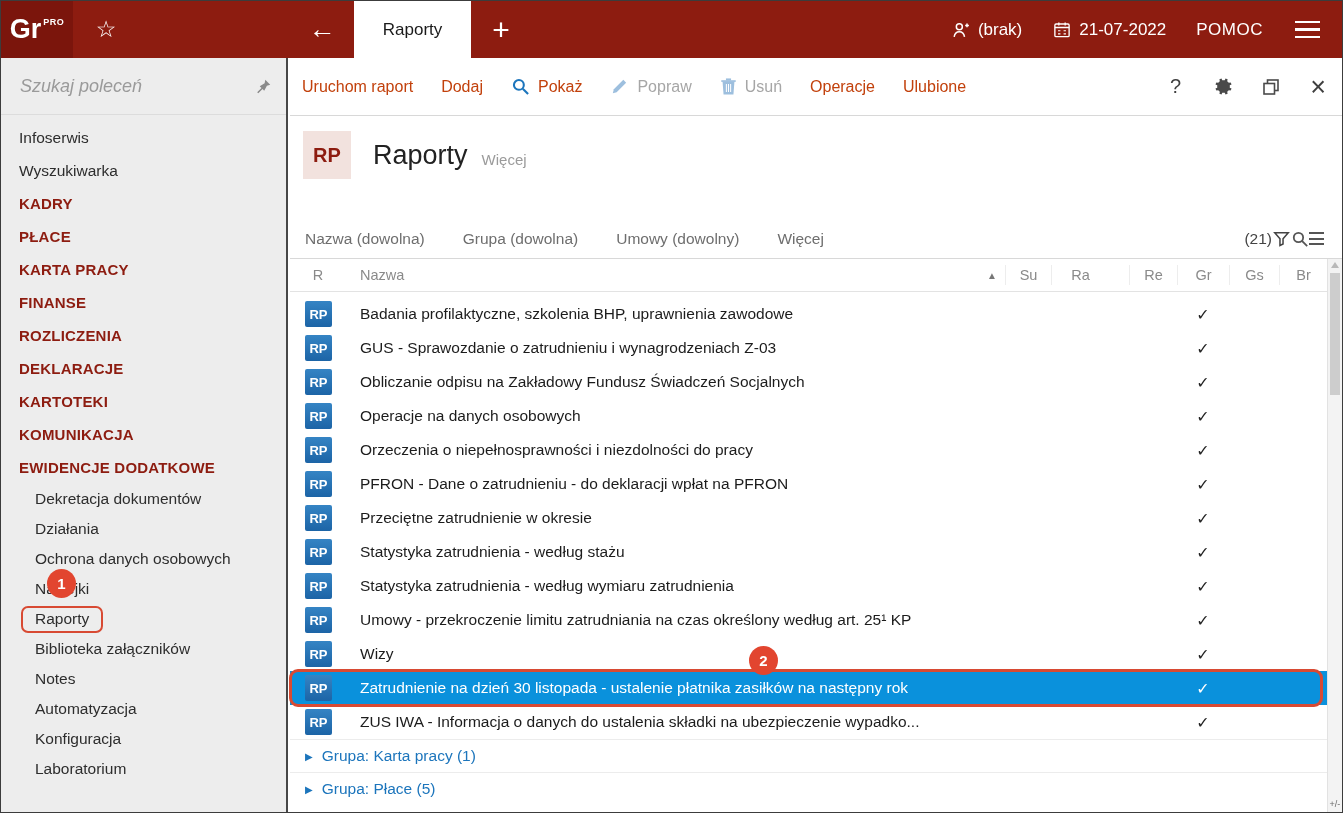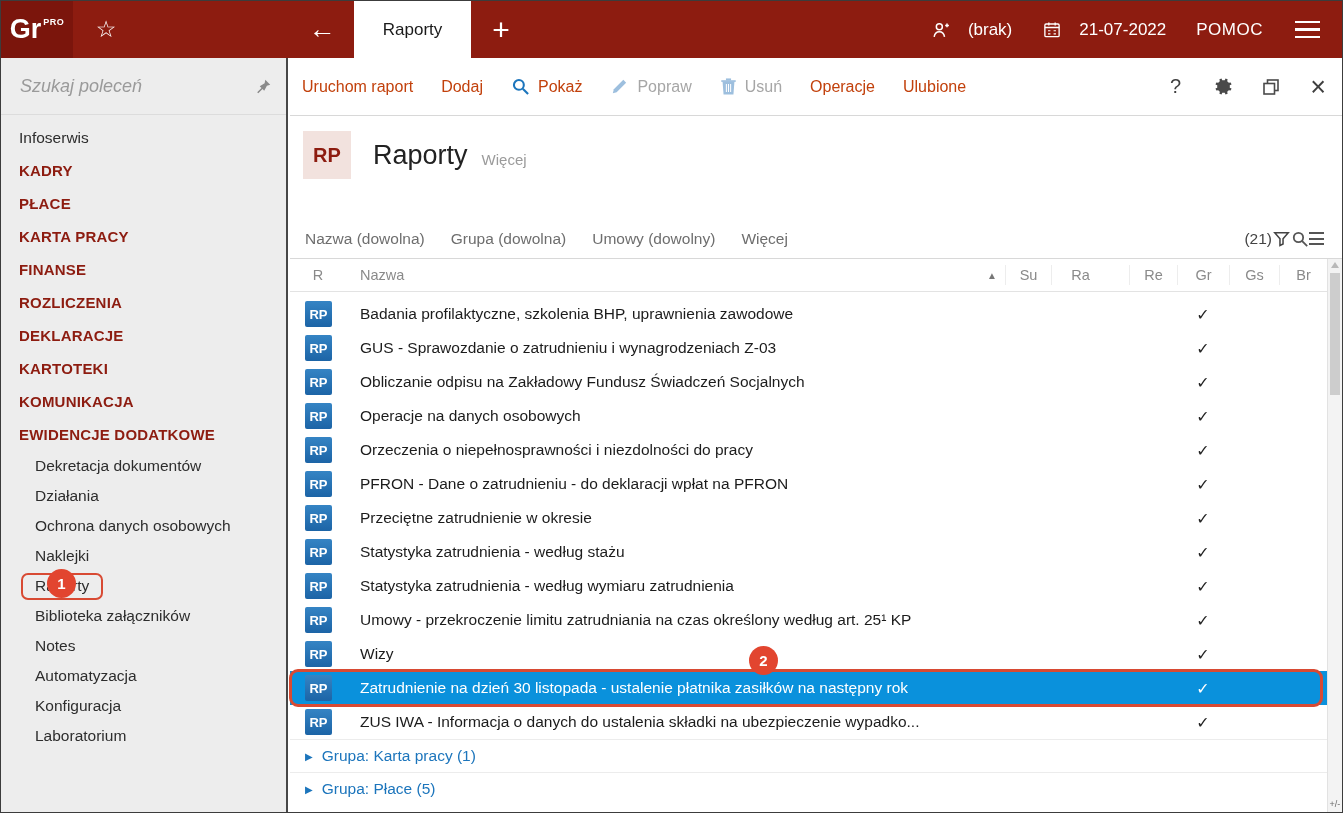--- a/index.html
+++ b/index.html
@@ -17,21 +17,21 @@
   }
   .logo-tile { width:72px; background:#7b150c; display:flex; align-items:center; justify-content:center; cursor:pointer; }
   .logo-text { font-size:27px; font-weight:bold; }
   .logo-sup { font-size:9px; font-weight:bold; margin:-16px 0 0 2px; letter-spacing:.5px; }
   .star-tile { width:66px; display:flex; align-items:center; justify-content:center; font-size:23px; }
   .topbar-gap { width:151px; }
   .back-btn { width:64px; display:flex; align-items:center; justify-content:center; font-size:27px; cursor:pointer; }
   .tab { width:117px; background:#fff; color:#1a1a1a; display:flex; align-items:center; justify-content:center; font-size:17px; cursor:default; }
   .newtab-btn { width:60px; display:flex; align-items:center; justify-content:center; font-size:30px; font-weight:300; cursor:pointer; }
   .topbar-right { margin-left:auto; display:flex; align-items:center; gap:30px; padding-right:20px; }
-  .tb-user, .tb-date { display:flex; align-items:center; gap:17px; font-size:17px; cursor:pointer; }
+  .tb-user, .tb-date { display:flex; align-items:center; gap:7px; font-size:17px; cursor:pointer; }
   .tb-help { font-size:17px; letter-spacing:.5px; cursor:pointer; }
   .menu-btn { display:flex; flex-direction:column; gap:5px; cursor:pointer; padding:4px 2px; }
   .menu-btn i { display:block; width:25px; height:2.5px; background:#fff; }
 
   
   .sidebar {
     position:absolute; top:57px; left:0; width:287px; bottom:0;
     background:#ededed; border-right:2px solid #474747;
   }
   .search-row { height:57px; display:flex; align-items:center; padding:0 14px 0 17px; border-bottom:1px solid #dcdcdc; }
@@ -62,21 +62,21 @@
            font-family:inherit; font-size:20px; color:#3f3f3f; cursor:pointer; }
   .tb-ic.close { font-size:27px; line-height:20px; }
 
   .header-row { height:103px; display:flex; align-items:flex-start; padding:15px 0 0 13px; }
   .rp-tile { width:48px; height:48px; background:#f2e2de; color:#8d1c10; font-weight:bold; font-size:20px;
              display:flex; align-items:center; justify-content:center; }
   .page-title { margin:0 0 0 22px; font-size:27px; font-weight:400; color:#222; line-height:48px; }
   .more-link { margin-left:14px; font-size:15px; color:#9b9b9b; line-height:48px; padding-top:5px; cursor:pointer; }
 
   .filter-row { height:40px; display:flex; align-items:center; padding:0 10px 0 15px; border-bottom:1px solid #d8d8d8; }
-  .filter-items { display:flex; align-items:flex-start; gap:26px; }
+  .filter-items { display:flex; align-items:flex-start; gap:38px; }
   .filter-item { font-size:15.5px; color:#6e6e6e; cursor:pointer; }
   .filter-right { margin-left:auto; display:flex; align-items:center; padding-right:8px; }
   .filter-count { font-size:15.5px; color:#444; }
   .icon-btn { background:none; border:none; padding:0; display:flex; align-items:center; cursor:pointer; }
   .list-icon { display:flex; flex-direction:column; gap:3.5px; }
   .list-icon i { display:block; width:15px; height:2px; background:#555; }
 
   
   .table-head { height:33px; display:flex; align-items:center; margin-right:15px;
                 border-bottom:1px solid #e3e3e3; color:#8a8a8a; font-size:14.5px; }
@@ -175,20 +175,23 @@
       <span class="pin">
         <svg width="17" height="17" viewBox="0 0 24 24">
             <path d="M14.5 2.5 L21.5 9.5 L16.8 10.9 L13 18 L10.6 15.6 L4.6 21.6 L3.1 20.1 L9.1 14.1 L6.7 11.7 L13.6 7.4 Z" fill="#8a8a8a"></path>
           </svg>
       </span>
     </div>
     <nav class="side-list">
 
     <div class="side-item item">
           <span class="side-label">Infoserwis</span>
+        </div>
+        <div class="side-item item">
+          <span class="side-label">Wyszukiwarka</span>
         </div>
         <div class="side-item section">
           <span class="side-label">KADRY</span>
         </div>
         <div class="side-item section">
           <span class="side-label">PŁACE</span>
         </div>
         <div class="side-item section">
           <span class="side-label">KARTA PRACY</span>
         </div>

